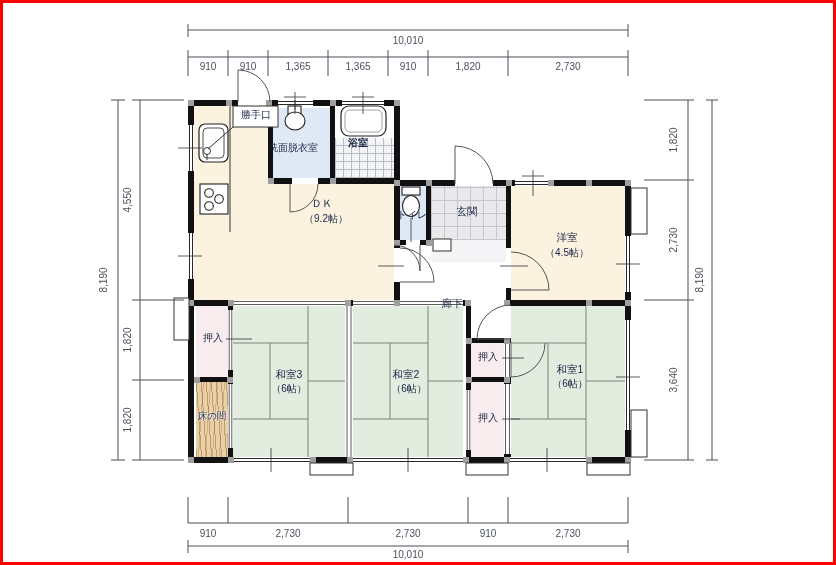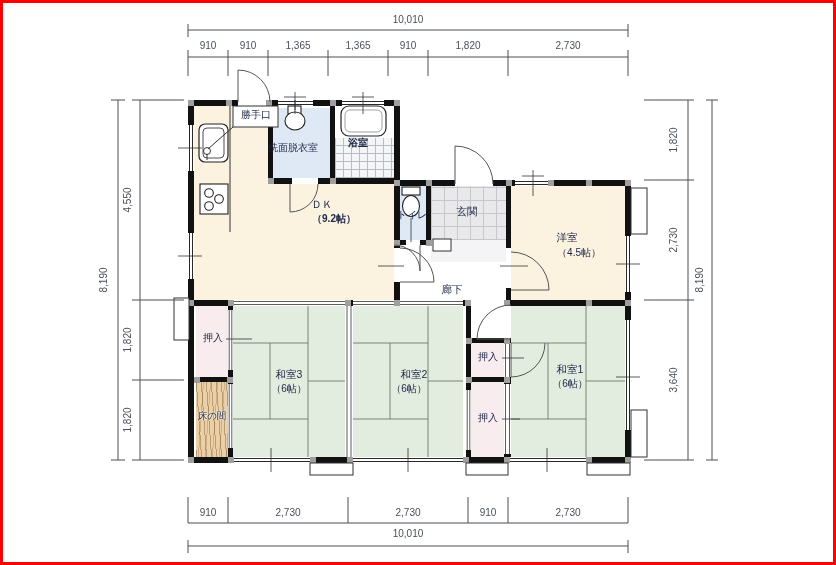--- a/index.html
+++ b/index.html
@@ -4,21 +4,21 @@
 <style>
   html,body{margin:0;padding:0;background:#fff;}
   #canvas{position:relative;width:836px;height:565px;background:#ffffff;overflow:hidden;
           font-family:"Liberation Sans","DejaVu Sans",sans-serif;}
   .frame{position:absolute;inset:0;border:3px solid #ff0000;pointer-events:none;z-index:50;}
   .fill{position:absolute;}
   .lbl{position:absolute;color:#1c2547;font-size:10.5px;line-height:1.1;text-align:center;
        white-space:nowrap;z-index:30;}
   .lbl.small{font-size:10px;}
   .lbl.tiny{font-size:9.5px;}
-  .dim{position:absolute;color:#4a4f5a;font-size:10px;text-align:center;width:60px;z-index:30;}
+  .dim{position:absolute;color:#4a4f5a;font-size:10px;text-align:center;width:60px;z-index:30;margin-top:21px;}
   .dimv{position:absolute;color:#4a4f5a;font-size:10px;text-align:center;width:60px;height:12px;
         transform:rotate(-90deg);z-index:30;}
   svg{position:absolute;left:0;top:0;z-index:20;}
   .tile-bath{background-color:#f3f5f7;
      background-image:repeating-linear-gradient(0deg,#b7bdc5 0 1px,transparent 1px 8px),
                       repeating-linear-gradient(90deg,#b7bdc5 0 1px,transparent 1px 8px);}
   .tile-genkan{background-color:#e9e9ec;
      background-image:repeating-linear-gradient(0deg,#c6c6cd 0 1px,transparent 1px 13px),
                       repeating-linear-gradient(90deg,#c6c6cd 0 1px,transparent 1px 13px);}
   .wood{background-color:#ead0a6;
@@ -341,30 +341,30 @@
         <line x1="644" y1="460" x2="694" y2="460"></line>
       <line x1="712" y1="100" x2="712" y2="460"></line>
       <line x1="706" y1="100" x2="718" y2="100"></line>
         <line x1="706" y1="460" x2="718" y2="460"></line>
     </g>
   </svg>
 
   <div class="lbl small" style="left:234px;top:109px;width:44px;">勝手口</div>
   <div class="lbl small" style="left:268px;top:142px;width:46px;">洗面脱衣室</div>
   <div class="lbl small" style="left:336px;top:137px;width:44px;font-weight:bold;">浴室</div>
-  <div class="lbl" style="left:292px;top:199px;width:60px;">ＤＫ</div>
-  <div class="lbl small" style="left:304px;top:213px;width:60px;font-weight:bold;">（9.2帖）</div>
+  <div class="lbl" style="left:292px;top:199px;width:60px;font-family:Liberation Mono, monospace;">ＤＫ</div>
+  <div class="lbl small" style="left:296px;top:213px;width:60px;">（9.2帖）</div>
   <div class="lbl small" style="left:390px;top:209px;width:44px;">トイレ</div>
   <div class="lbl" style="left:444px;top:206px;width:46px;">玄関</div>
   <div class="lbl" style="left:537px;top:232px;width:60px;">洋室</div>
-  <div class="lbl small" style="left:533px;top:247px;width:68px;text-align:right;">（4.5帖）</div>
-  <div class="lbl" style="left:430px;top:284px;width:44px;">廊下</div>
+  <div class="lbl small" style="left:533px;top:247px;width:68px;">（4.5帖）</div>
+  <div class="lbl" style="left:430px;top:298px;width:44px;">廊下</div>
   <div class="lbl" style="left:259px;top:369px;width:60px;">和室3</div>
   <div class="lbl small" style="left:259px;top:383px;width:60px;">（6帖）</div>
-  <div class="lbl" style="left:384px;top:369px;width:60px;">和室2</div>
+  <div class="lbl" style="left:376px;top:369px;width:60px;">和室2</div>
   <div class="lbl small" style="left:379px;top:383px;width:60px;">（6帖）</div>
   <div class="lbl" style="left:540px;top:364px;width:60px;">和室1</div>
   <div class="lbl small" style="left:540px;top:378px;width:60px;">（6帖）</div>
   <div class="lbl small" style="left:194px;top:332px;width:38px;">押入</div>
   <div class="lbl small" style="left:469px;top:351px;width:38px;">押入</div>
   <div class="lbl small" style="left:469px;top:412px;width:38px;">押入</div>
   <div class="lbl tiny" style="left:192px;top:412px;width:40px;text-shadow:0 0 2px #fff,0 0 2px #fff;font-family:Liberation Mono, monospace;">床の間</div>
 
   <div class="dim" style="left:378px;top:14px;">10,010</div>
   <div class="dim" style="left:178px;top:40px;">910</div>

